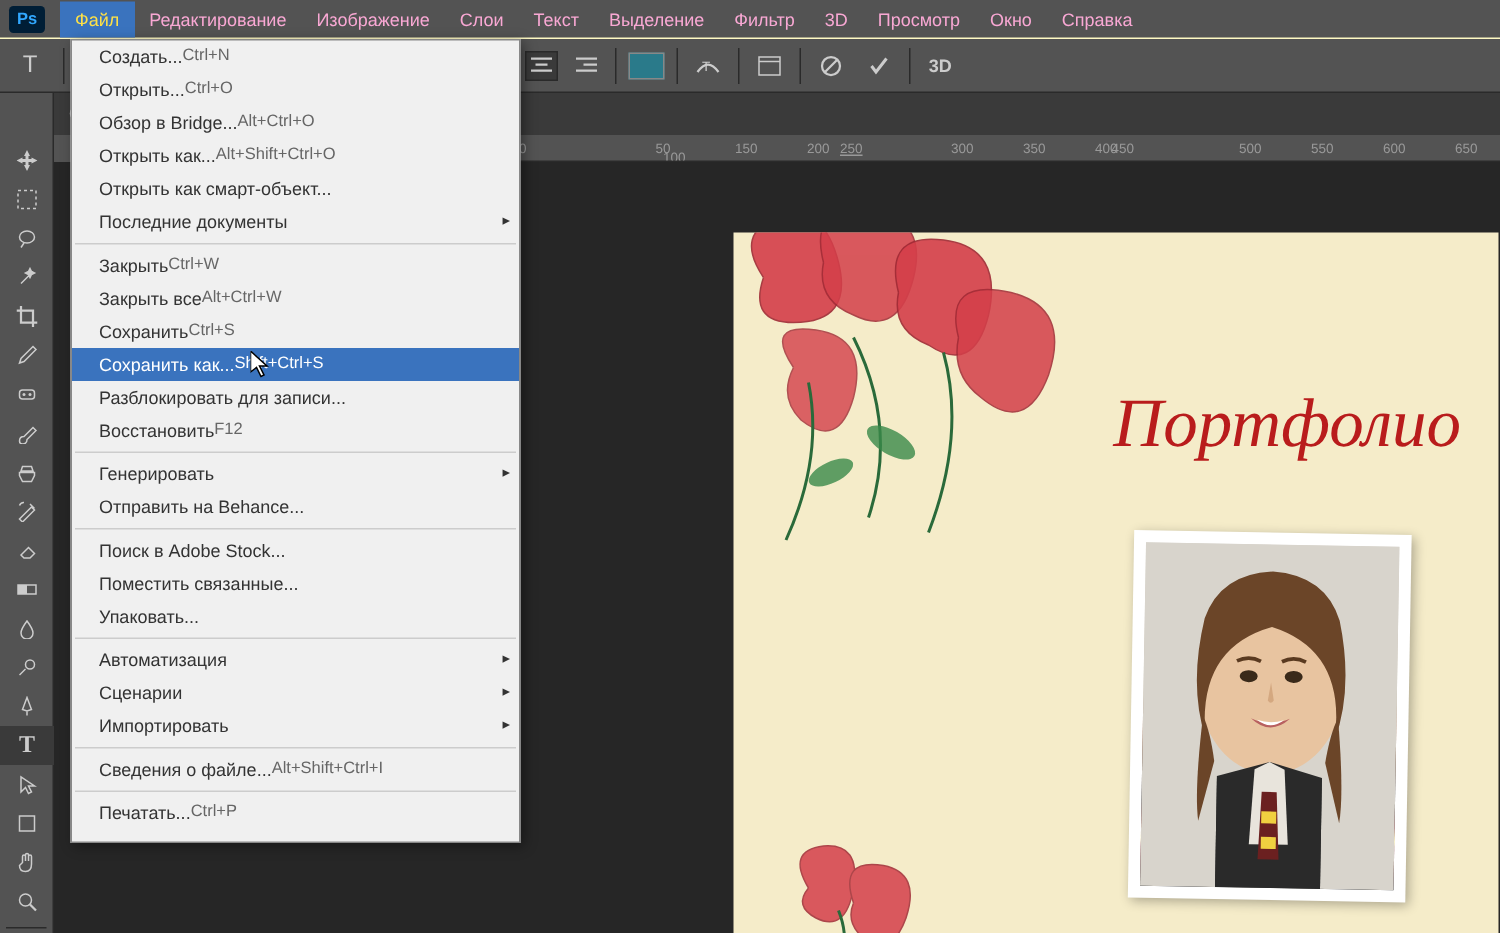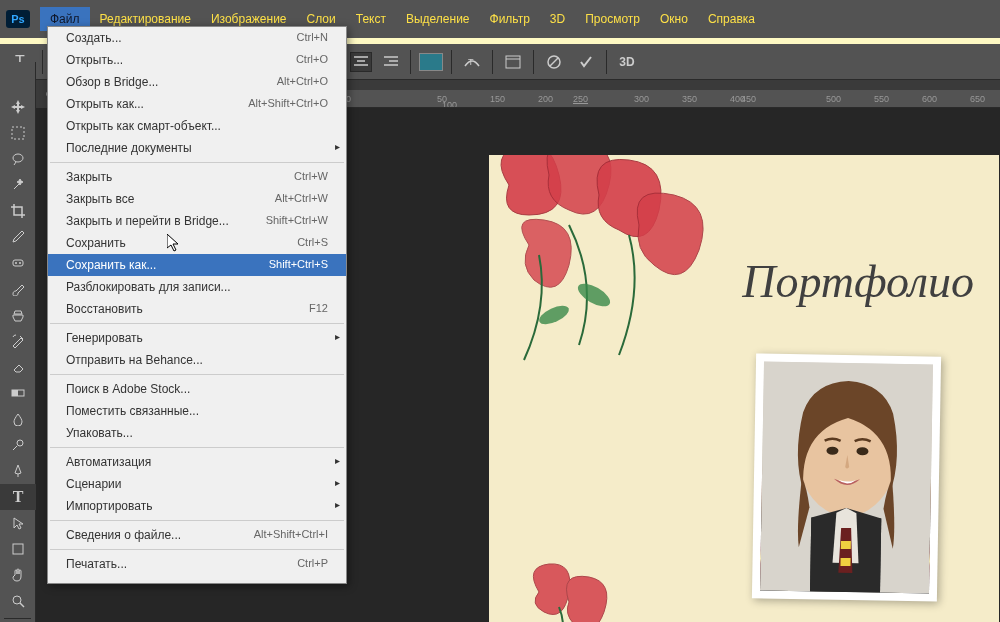--- a/index.html
+++ b/index.html
@@ -1,43 +1,43 @@
 <!DOCTYPE html>
 <html><head>
 <meta charset="utf-8">
 <style>
 * { margin: 0; padding: 0; box-sizing: border-box; font-family: Arial, sans-serif; }
 body { background: #535353; overflow: hidden; width: 1000px; height: 622px; position: relative; }
-.menubar { background: #535353; height: 44px; display: flex; align-items: center; padding-left: 6px; border-bottom: 6px solid #fef9c3; }
+.menubar { background: #535353; height: 26px; display: flex; align-items: center; padding-left: 6px; border-bottom: 1px solid #fef9c3; }
 .ps-logo { width: 24px; height: 18px; background: #001e36; color: #31a8ff; font-weight: bold; font-size: 11px; display: flex; align-items: center; justify-content: center; border-radius: 3px; margin-right: 10px; }
-.menu-item { color: #fde047; font-size: 12px; padding: 5px 10px; cursor: pointer; }
-.menu-item.active { background: #3a73be; color: #0f172a; }
+.menu-item { color: #f9a8d4; font-size: 12px; padding: 5px 10px; cursor: pointer; }
+.menu-item.active { background: #3a73be; color: #fde047; }
 .options-bar { background: #535353; height: 36px; border-bottom: 1px solid #2a2a2a; display: flex; align-items: center; padding-left: 6px; gap: 8px; }
 .tool-icon-small { width: 28px; height: 26px; display: flex; align-items: center; justify-content: center; color: #ccc; font-size: 16px; }
 .divider-v { width: 1px; height: 24px; background: #2a2a2a; }
 .font-select { background: #3a3a3a; border: 1px solid #2a2a2a; color: #ccc; font-size: 11px; padding: 3px 6px; width: 90px; height: 22px; }
 .option-btn { width: 24px; height: 24px; display: flex; align-items: center; justify-content: center; color: #ccc; }
 .swatch { width: 24px; height: 18px; background: #2a7a8a; border: 1px solid #888; }
 .tab-bar { background: #3a3a3a; height: 28px; display: flex; align-items: center; padding-left: 36px; }
 .doc-tab { color: #ccc; font-size: 11px; padding: 6px 10px; display: flex; align-items: center; gap: 6px; }
 .close-x { color: #999; font-size: 10px; cursor: pointer; }
 .tools-panel { position: absolute; left: 0; top: 62px; width: 36px; background: #535353; border-right: 1px solid #2a2a2a; padding-top: 32px; }
 .tool { width: 36px; height: 26px; display: flex; align-items: center; justify-content: center; color: #ccc; cursor: pointer; font-size: 14px; }
 .tool.active { background: #3a3a3a; }
 .ruler-h { position: absolute; left: 48px; top: 90px; right: 0; height: 18px; background: #535353; border-bottom: 1px solid #2a2a2a; display: flex; align-items: center; overflow: hidden; }
 .ruler-tick { position: absolute; color: #999; font-size: 9px; }
 .canvas-area { position: absolute; left: 36px; top: 108px; right: 0; bottom: 0; background: #262626; }
 .canvas { position: absolute; left: 453px; top: 47px; width: 510px; height: 467px; background: #f5ecc9; overflow: hidden; }
 .flower1 { position: absolute; top: -30px; left: -20px; width: 280px; height: 240px; }
-.portfolio-text { position: absolute; top: 100px; right: 25px; font-family: 'Brush Script MT', cursive; font-size: 46px; color: #404040; font-style: italic; }
+.portfolio-text { position: absolute; top: 100px; right: 25px; font-family: 'Brush Script MT', cursive; font-size: 46px; color: #b91c1c; font-style: italic; }
 .photo-frame { position: absolute; top: 200px; right: 60px; width: 185px; height: 245px; background: #fff; padding: 8px; box-shadow: 2px 2px 8px rgba(0,0,0,.3); transform: rotate(1deg); }
 .photo { width: 100%; height: 100%; background: linear-gradient(180deg, #d8d4cc 0%, #c8c0b0 45%, #8b5a3a 55%, #2a2a2a 75%, #6b2020 82%, #f0e060 86%, #6b2020 88%, #2a2a2a 100%); position: relative; }
 .flower2 { position: absolute; bottom: -30px; left: 20px; width: 120px; height: 100px; }
 .dropdown-menu { position: absolute; left: 47px; top: 26px; width: 300px; background: #f0f0f0; border: 1px solid #888; box-shadow: 2px 2px 8px rgba(0,0,0,.4); z-index: 1000; }
-.dd-item { display: flex; justify-content: space-between; padding: 4px 18px; font-size: 12px; color: #333; cursor: pointer; position: relative; }
+.dd-item { display: flex; padding: 4px 18px; font-size: 12px; color: #333; cursor: pointer; position: relative; }
 .dd-item.highlighted { background: #3a73be; color: #fff; }
 .dd-item.has-sub::after { content: '▸'; position: absolute; right: 6px; font-size: 10px; }
 .dd-sep { height: 1px; background: #ccc; margin: 3px 2px; }
 .dd-shortcut { color: #666; font-size: 11px; }
 .dd-item.highlighted .dd-shortcut { color: #fff; }
 .cursor-arrow { position: absolute; left: 167px; top: 234px; z-index: 2000; pointer-events: none; }
 .expand-handle { position: absolute; left: 0; top: 62px; width: 36px; height: 12px; display: flex; align-items: center; justify-content: center; color: #999; font-size: 9px; background: #535353; }
 .align-btn { width: 22px; height: 20px; border: 1px solid transparent; display: flex; align-items: center; justify-content: center; }
 .align-btn svg { display: block; }
 </style>
@@ -233,21 +233,21 @@
   <div style="height:1px;background:#2a2a2a;margin:4px 4px;"></div>
 
 </div>
 
 <div class="ruler-h" id="ruler">
     <span class="ruler-tick" style="left: 298px;">0</span>
     <span class="ruler-tick" style="left: 344px; margin-left: 45px;">50</span>
     <span class="ruler-tick" style="left: 394px; margin-top: 13px;">100</span>
     <span class="ruler-tick" style="left: 442px;">150</span>
     <span class="ruler-tick" style="left: 490px;">200</span>
-    <span class="ruler-tick" style="left: 525px; text-decoration: underline;">250</span>
+    <span class="ruler-tick" style="left: 512px; text-decoration: underline;">250</span>
     <span class="ruler-tick" style="left: 586px;">300</span>
     <span class="ruler-tick" style="left: 634px;">350</span>
     <span class="ruler-tick" style="left: 682px;">400</span>
     <span class="ruler-tick" style="left: 693px;">450</span>
     <span class="ruler-tick" style="left: 778px;">500</span>
     <span class="ruler-tick" style="left: 826px;">550</span>
     <span class="ruler-tick" style="left: 874px;">600</span>
     <span class="ruler-tick" style="left: 922px;">650</span>
   </div>
 
@@ -332,24 +332,20 @@
     <div class="dd-sep"></div>
     <div class="dd-item">
       <span>Закрыть</span>
       <span class="dd-shortcut">Ctrl+W</span>
     </div>
     <div class="dd-item">
       <span>Закрыть все</span>
       <span class="dd-shortcut">Alt+Ctrl+W</span>
     </div>
     <div class="dd-item">
-      <span>Закрыть и перейти в Bridge...</span>
-      <span class="dd-shortcut">Shift+Ctrl+W</span>
-    </div>
-    <div class="dd-item">
       <span>Сохранить</span>
       <span class="dd-shortcut">Ctrl+S</span>
     </div>
     <div class="dd-item highlighted">
       <span>Сохранить как...</span>
       <span class="dd-shortcut">Shift+Ctrl+S</span>
     </div>
     <div class="dd-item">
       <span>Разблокировать для записи...</span>
     </div>

